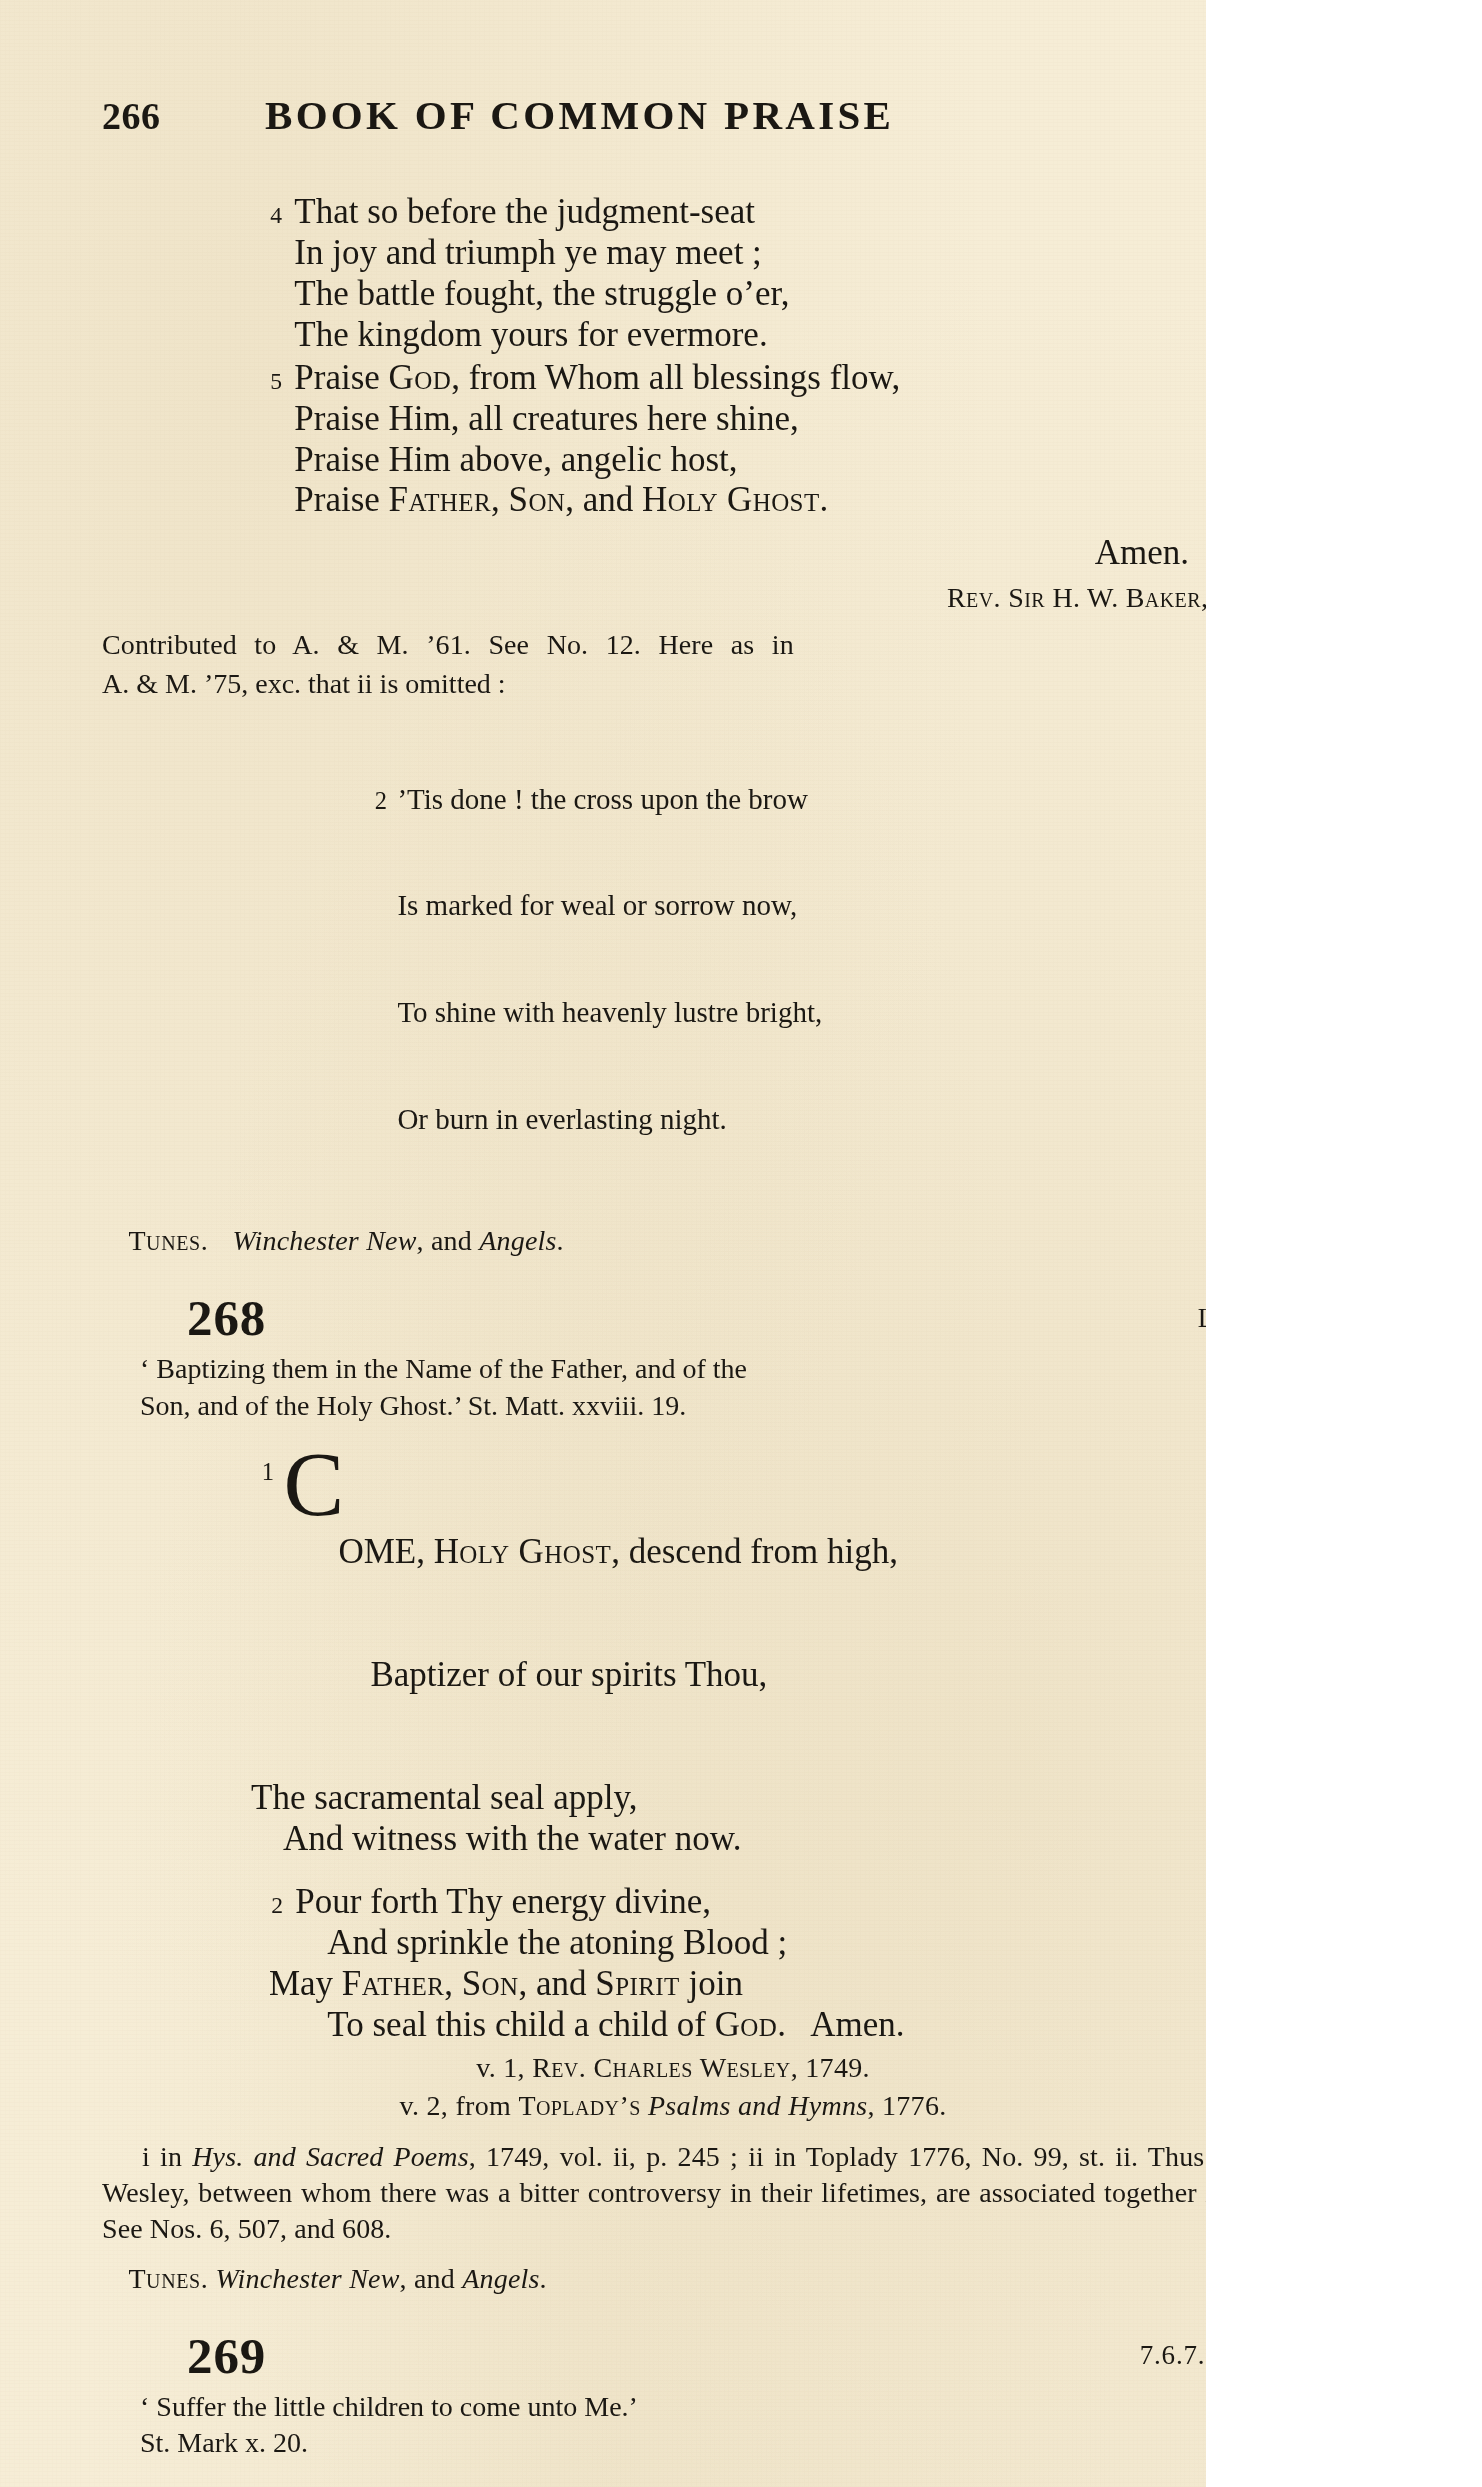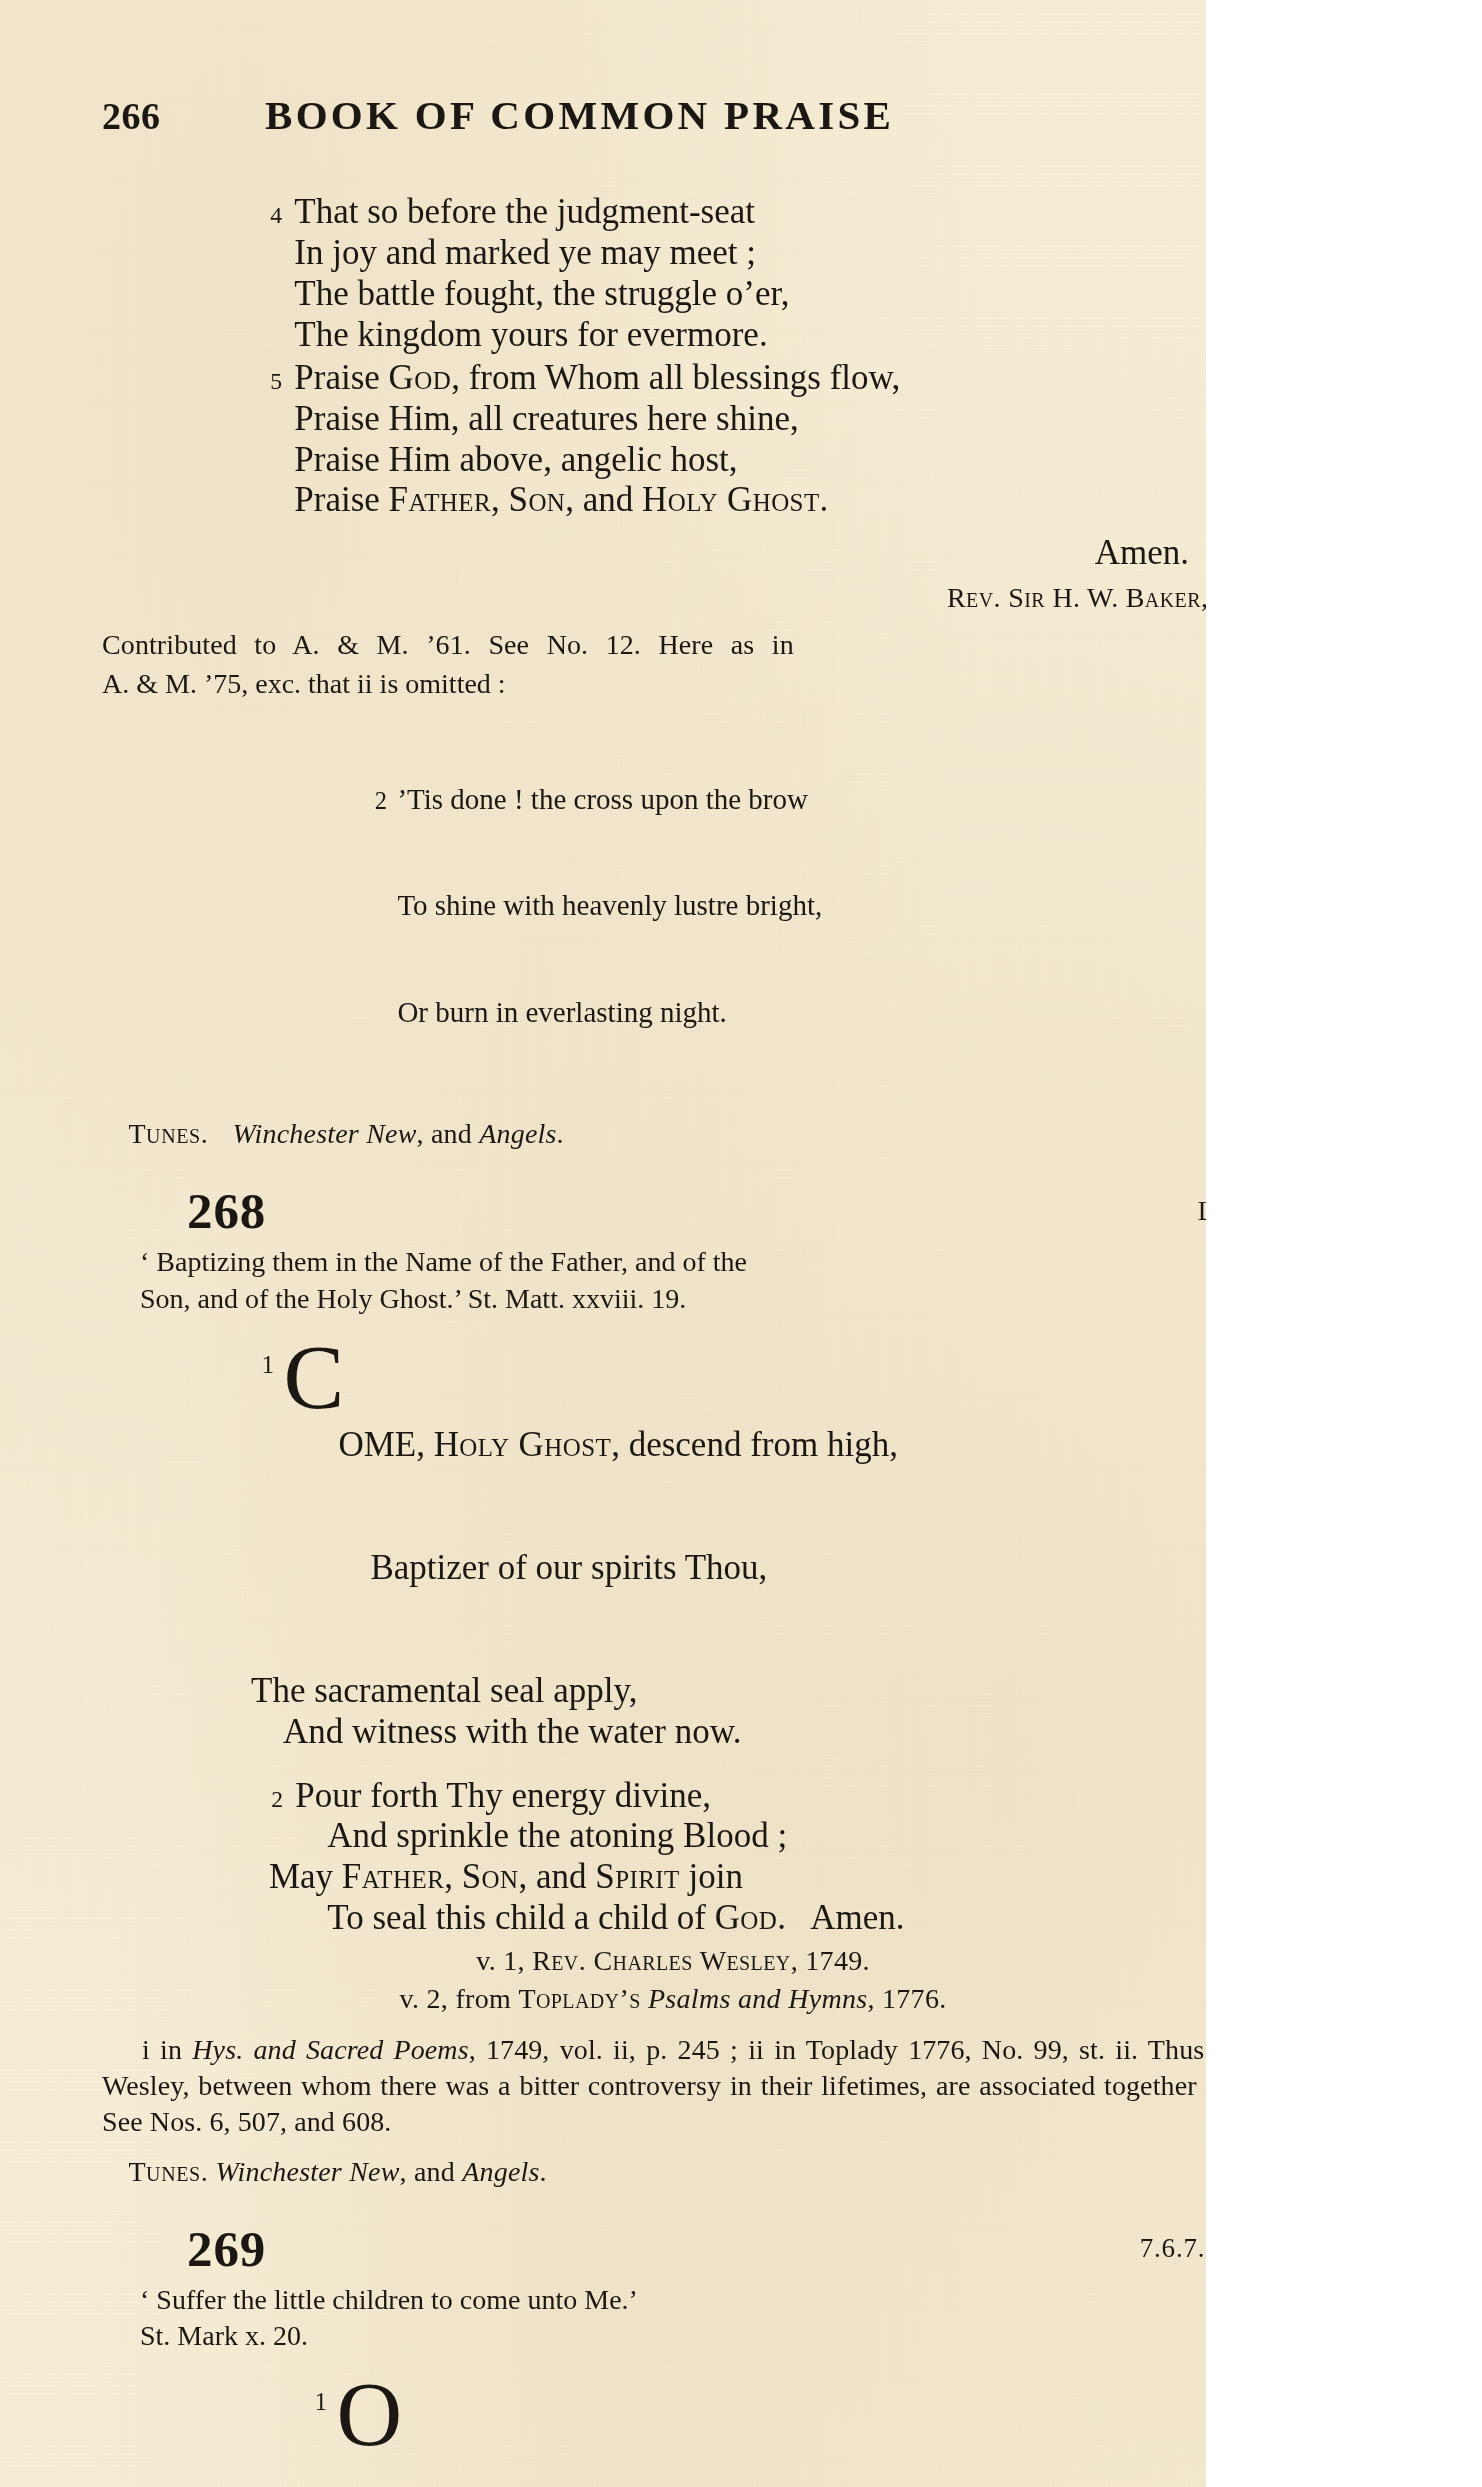--- a/index.html
+++ b/index.html
@@ -224,21 +224,21 @@
 
   <div class="content">
 
     <div class="running-head">
       <div class="folio">266</div>
       <div class="head-title">BOOK OF COMMON PRAISE</div>
     </div>
 
     <div class="verse verse-block">
       <div class="vline"><span class="vnum">4</span><span class="vtext">That so before the judgment-seat</span></div>
-      <div class="vline"><span class="vnum blank">4</span><span class="vtext">In joy and marked ye may meet ;</span></div>
+      <div class="vline"><span class="vnum blank">4</span><span class="vtext">In joy and triumph ye may meet ;</span></div>
       <div class="vline"><span class="vnum blank">4</span><span class="vtext">The battle fought, the struggle o’er,</span></div>
       <div class="vline"><span class="vnum blank">4</span><span class="vtext">The kingdom yours for evermore.</span></div>
     </div>
 
     <div class="verse verse-block">
       <div class="vline"><span class="vnum">5</span><span class="vtext"><span>Praise </span><span class="sc">God</span><span>, from Whom all blessings flow,</span></span></div>
       <div class="vline"><span class="vnum blank">5</span><span class="vtext">Praise Him, all creatures here shine,</span></div>
       <div class="vline"><span class="vnum blank">5</span><span class="vtext">Praise Him above, angelic host,</span></div>
       <div class="vline"><span class="vnum blank">5</span><span class="vtext"><span>Praise </span><span class="sc">Father</span><span>, </span><span class="sc">Son</span><span>, and </span><span class="sc">Holy Ghost</span><span>.</span></span></div>
     </div>
@@ -247,20 +247,21 @@
 
     <div class="attrib-right"><span class="sc">Rev. Sir</span><span> H. W. </span><span class="sc">Baker</span><span>, 1861.</span></div>
 
     <div class="note-lines">
       <div class="note wide-space" style="text-indent:0; margin-top:13.2px; padding-left:0;">Contributed to A. &amp; M. ’61.   See No. 12.   Here as in</div>
       <div style="font-size:28px; line-height:1.30; margin-top:1.9px;">A. &amp; M. ’75, exc. that ii is omitted :</div>
     </div>
 
     <div class="small-verse">
       <div class="vline"><span class="vnum">2</span><span class="vtext">’Tis done ! the cross upon the brow</span></div>
+      <div class="vline"><span class="vnum blank">2</span><span class="vtext">Is marked for weal or sorrow now,</span></div>
       <div class="vline"><span class="vnum blank">2</span><span class="vtext">To shine with heavenly lustre bright,</span></div>
       <div class="vline"><span class="vnum blank">2</span><span class="vtext">Or burn in everlasting night.</span></div>
     </div>
 
     <div class="tunes"><span class="sc">Tunes.</span><span class="tunes-gap"> </span><span class="ital">Winchester New</span><span>, and </span><span class="ital">Angels</span><span>.</span></div>
 
     <div class="hymn-head">
       <div class="hymn-no">268</div>
       <div class="hymn-meter">L.M.</div>
     </div>

